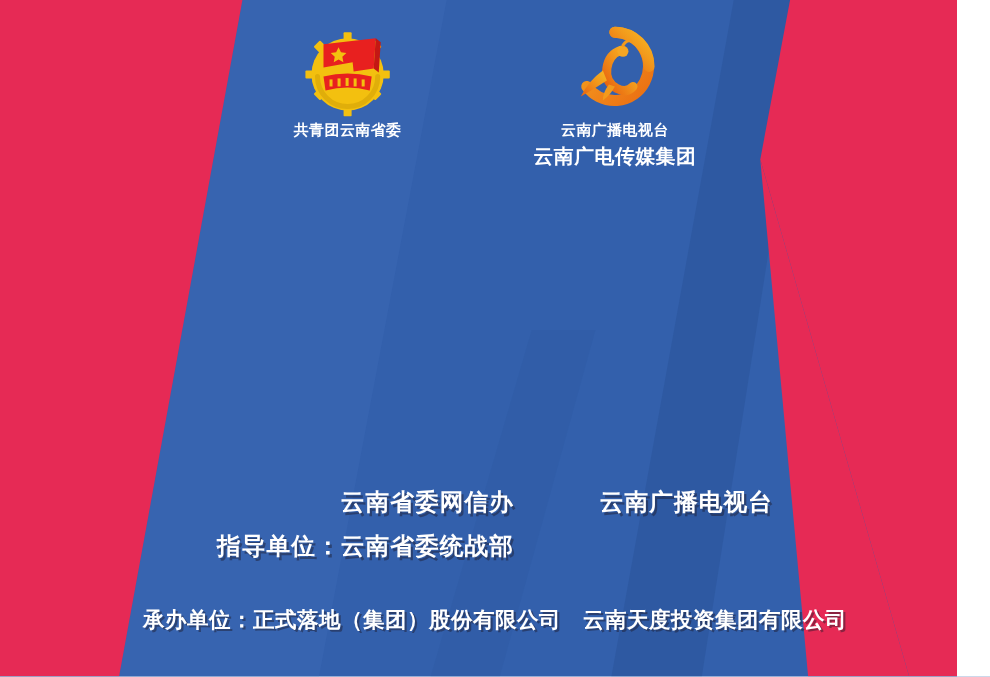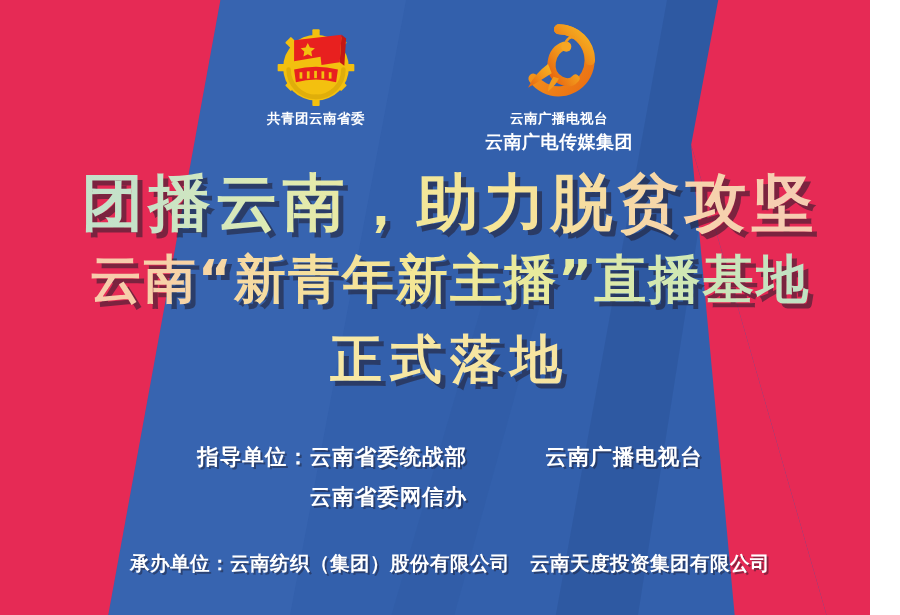--- a/index.html
+++ b/index.html
@@ -222,33 +222,28 @@
 
         <path d="M38 46 q-14 10 -22 26 q14 -8 26 -16 z" fill="url(#og2)"></path>
         <path d="M44 60 q-6 8 -6 16 q8 -6 12 -14 z" fill="#f29a1c"></path>
       </svg>
       <div class="logo-caption">云南广播电视台</div>
       <div class="logo-caption sub">云南广电传媒集团</div>
     </div>
 
   </div>
 
-  <div class="headline-wrap">
-    <div class="headline l1">团播云南，助力脱贫攻坚</div>
-    <div class="headline l2">云南“新青年新主播”直播基地</div>
-    <div class="headline l3">正式落地</div>
-  </div>
 
   <div class="credits credits-cols" style="top:442px;">
     <div class="credit-col">
+      <div class="credit-line indent-left">云南省委网信办</div>
       <div class="credit-line">指导单位：云南省委统战部</div>
-      <div class="credit-line indent-left">云南省委网信办</div>
     </div>
     <div class="credit-col">
       <div class="credit-line indent-right">云南广播电视台</div>
     </div>
   </div>
 
   <div class="credits credits-bottom" style="top:550px;">
-    <div class="credit-line">承办单位：云南纺织（集团）股份有限公司　云南天度投资集团有限公司</div>
+    <div class="credit-line">承办单位：正式落地（集团）股份有限公司　云南天度投资集团有限公司</div>
   </div>
 
 </div>
 
 </body></html>

